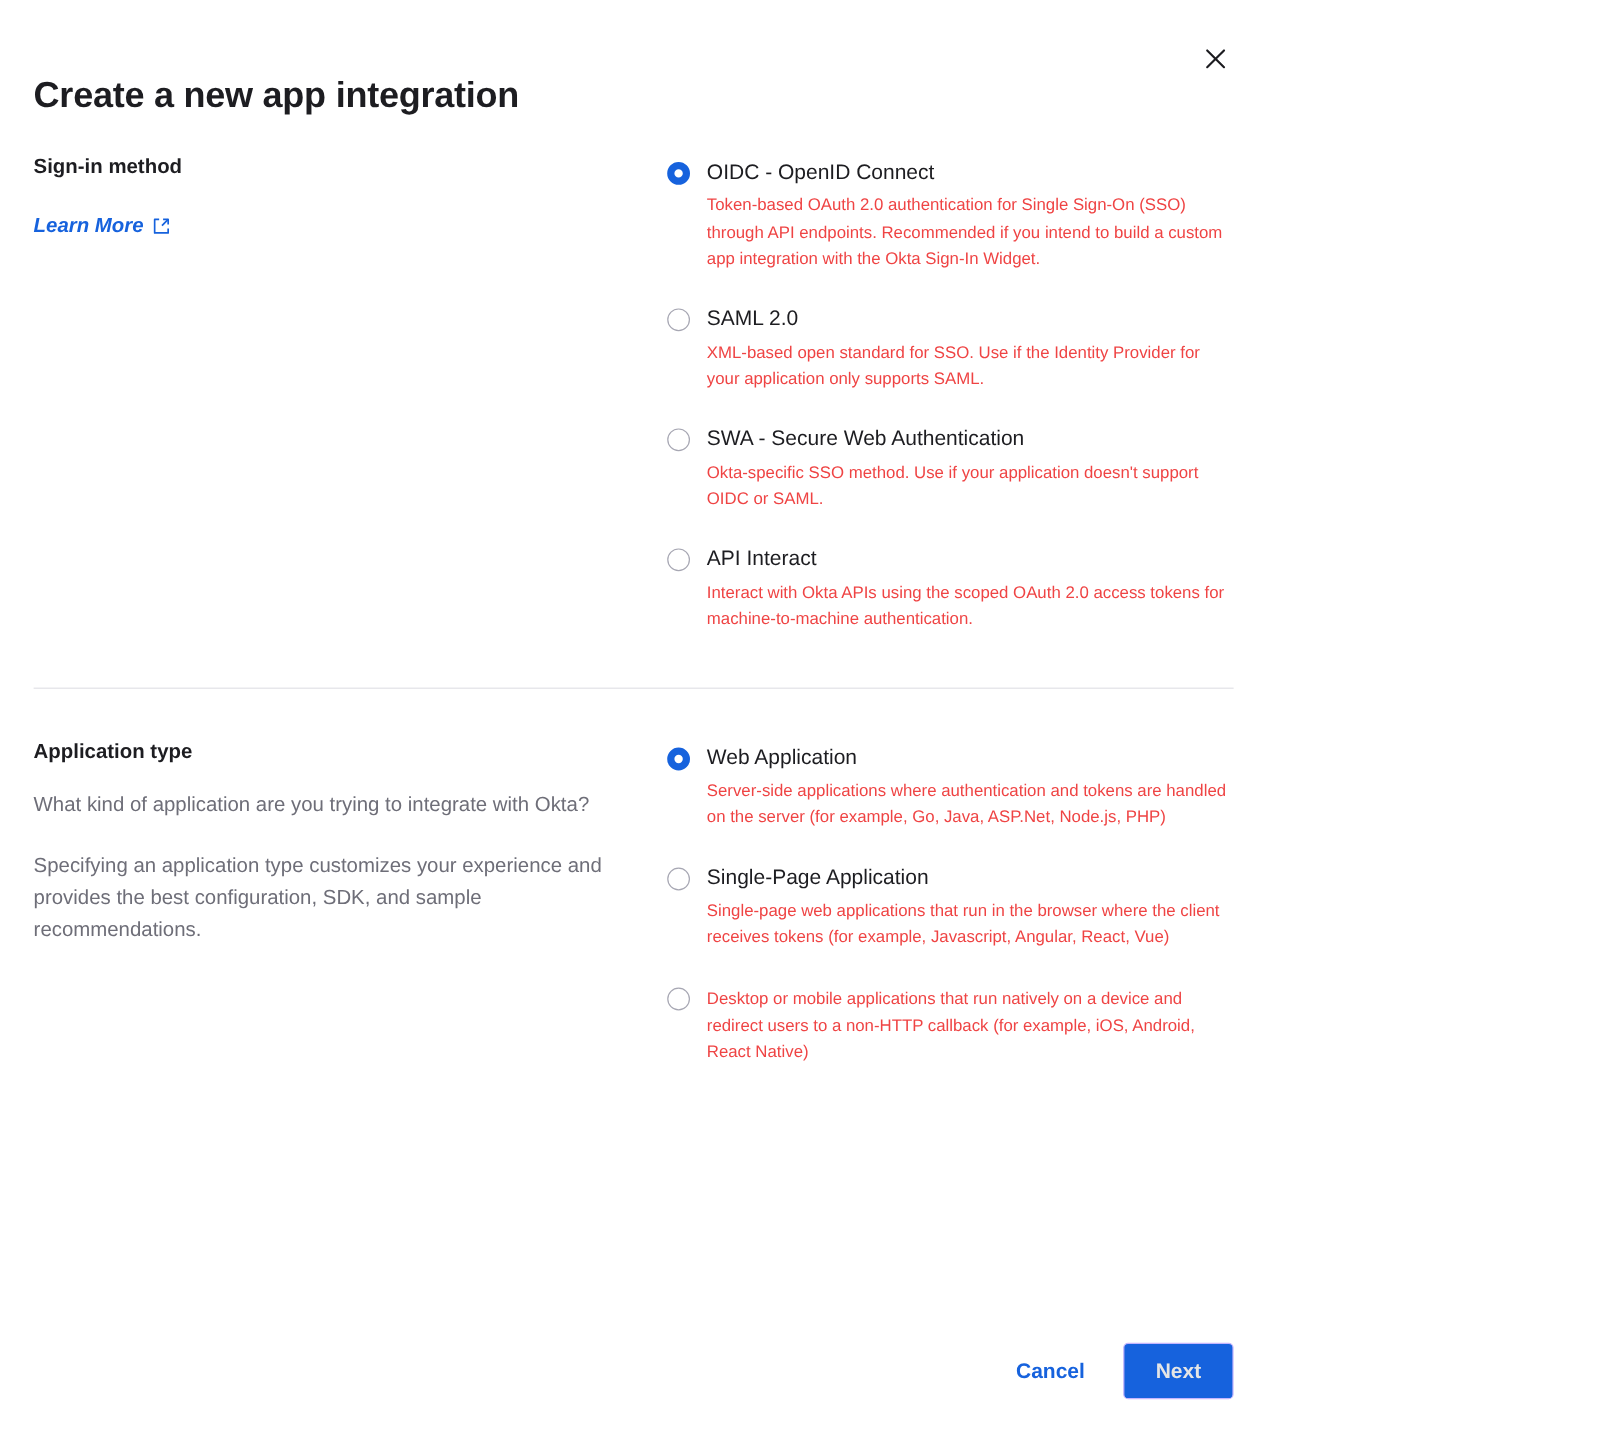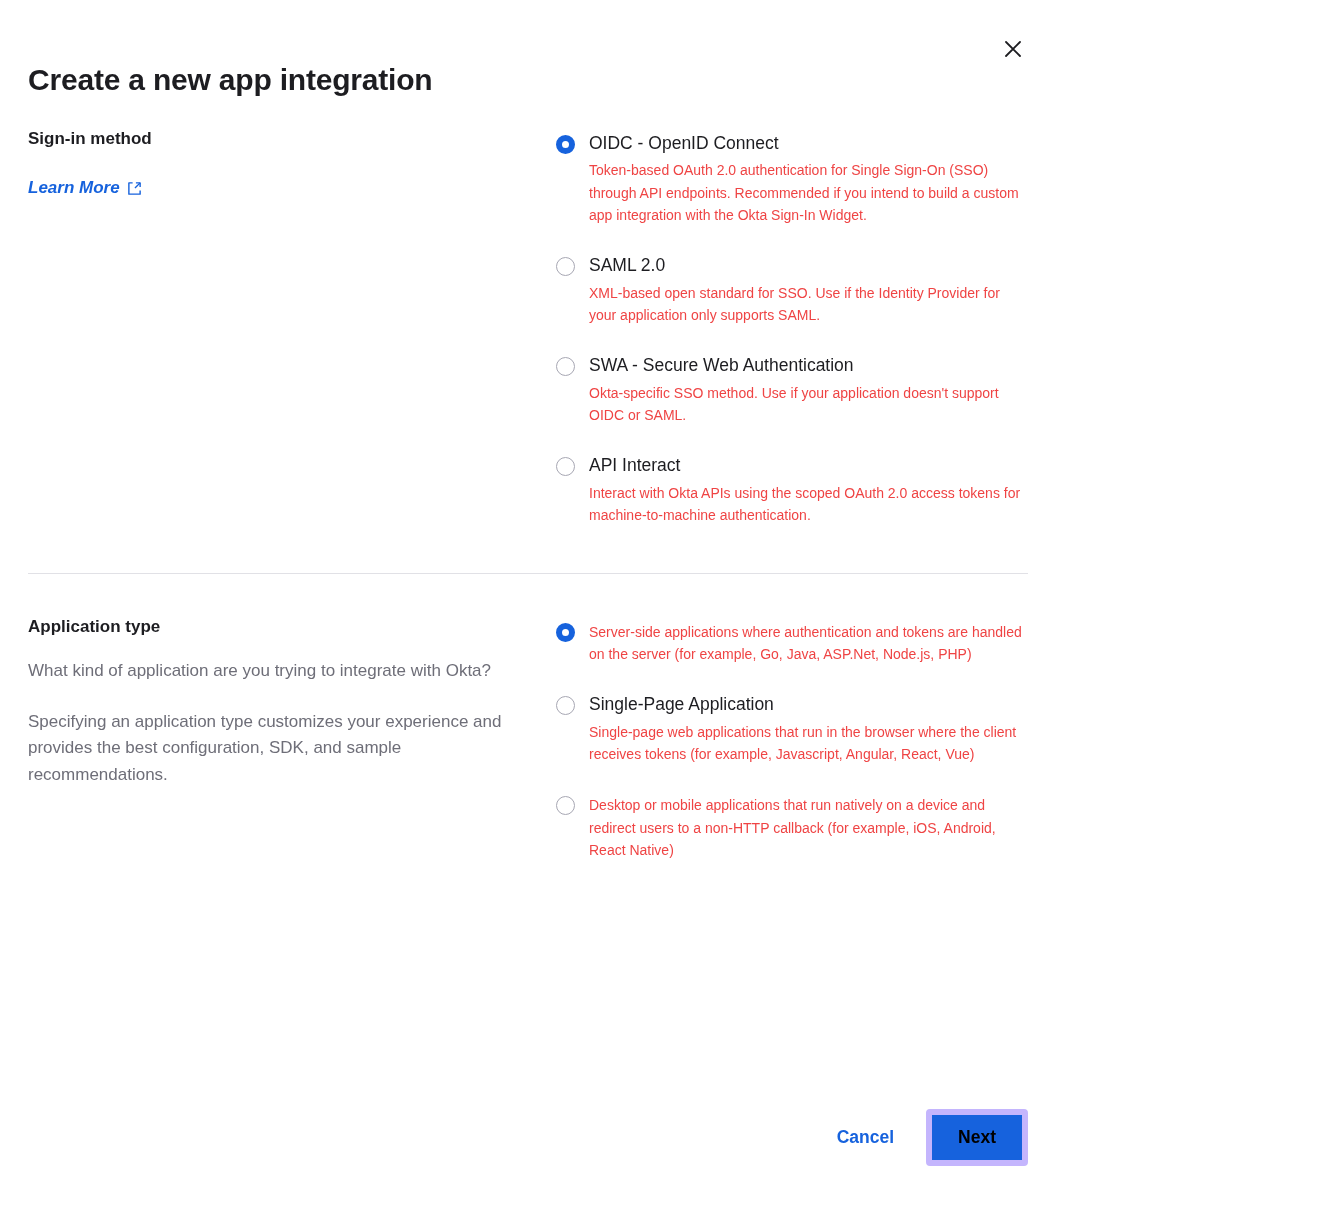--- a/index.html
+++ b/index.html
@@ -151,23 +151,23 @@
     border: none;
     color: #1662dd;
     font-size: 17.5px;
     font-weight: bold;
     cursor: pointer;
     font-family: inherit;
     padding: 8px 4px;
   }
   .btn-next {
     background: #1662dd;
-    border: 6px solid #c4b5fd;
+    border: 1px solid #c4b5fd;
     border-radius: 4px;
-    color: #000000;
+    color: #e5e5e5;
     font-size: 17.5px;
     font-weight: bold;
     padding: 12px 26px;
     cursor: pointer;
     font-family: inherit;
   }
 </style>
 </head>
 <body>
 
@@ -238,20 +238,21 @@
     <div class="section-left">
       <p class="section-label">Application type</p>
       <p class="section-desc" style="margin-top:20px;">What kind of application are you trying to integrate with Okta?</p>
       <p class="section-desc">Specifying an application type customizes your experience and provides the best configuration, SDK, and sample recommendations.</p>
     </div>
     <div class="section-right">
 
       <div class="radio-row">
         <span class="radio checked"></span>
         <div class="radio-content">
+          <div class="radio-title">Web Application</div>
           <div class="radio-sub">Server-side applications where authentication and tokens are handled on the server (for example, Go, Java, ASP.Net, Node.js, PHP)</div>
         </div>
       </div>
 
       <div class="radio-row">
         <span class="radio"></span>
         <div class="radio-content">
           <div class="radio-title">Single-Page Application</div>
           <div class="radio-sub">Single-page web applications that run in the browser where the client receives tokens (for example, Javascript, Angular, React, Vue)</div>
         </div>

